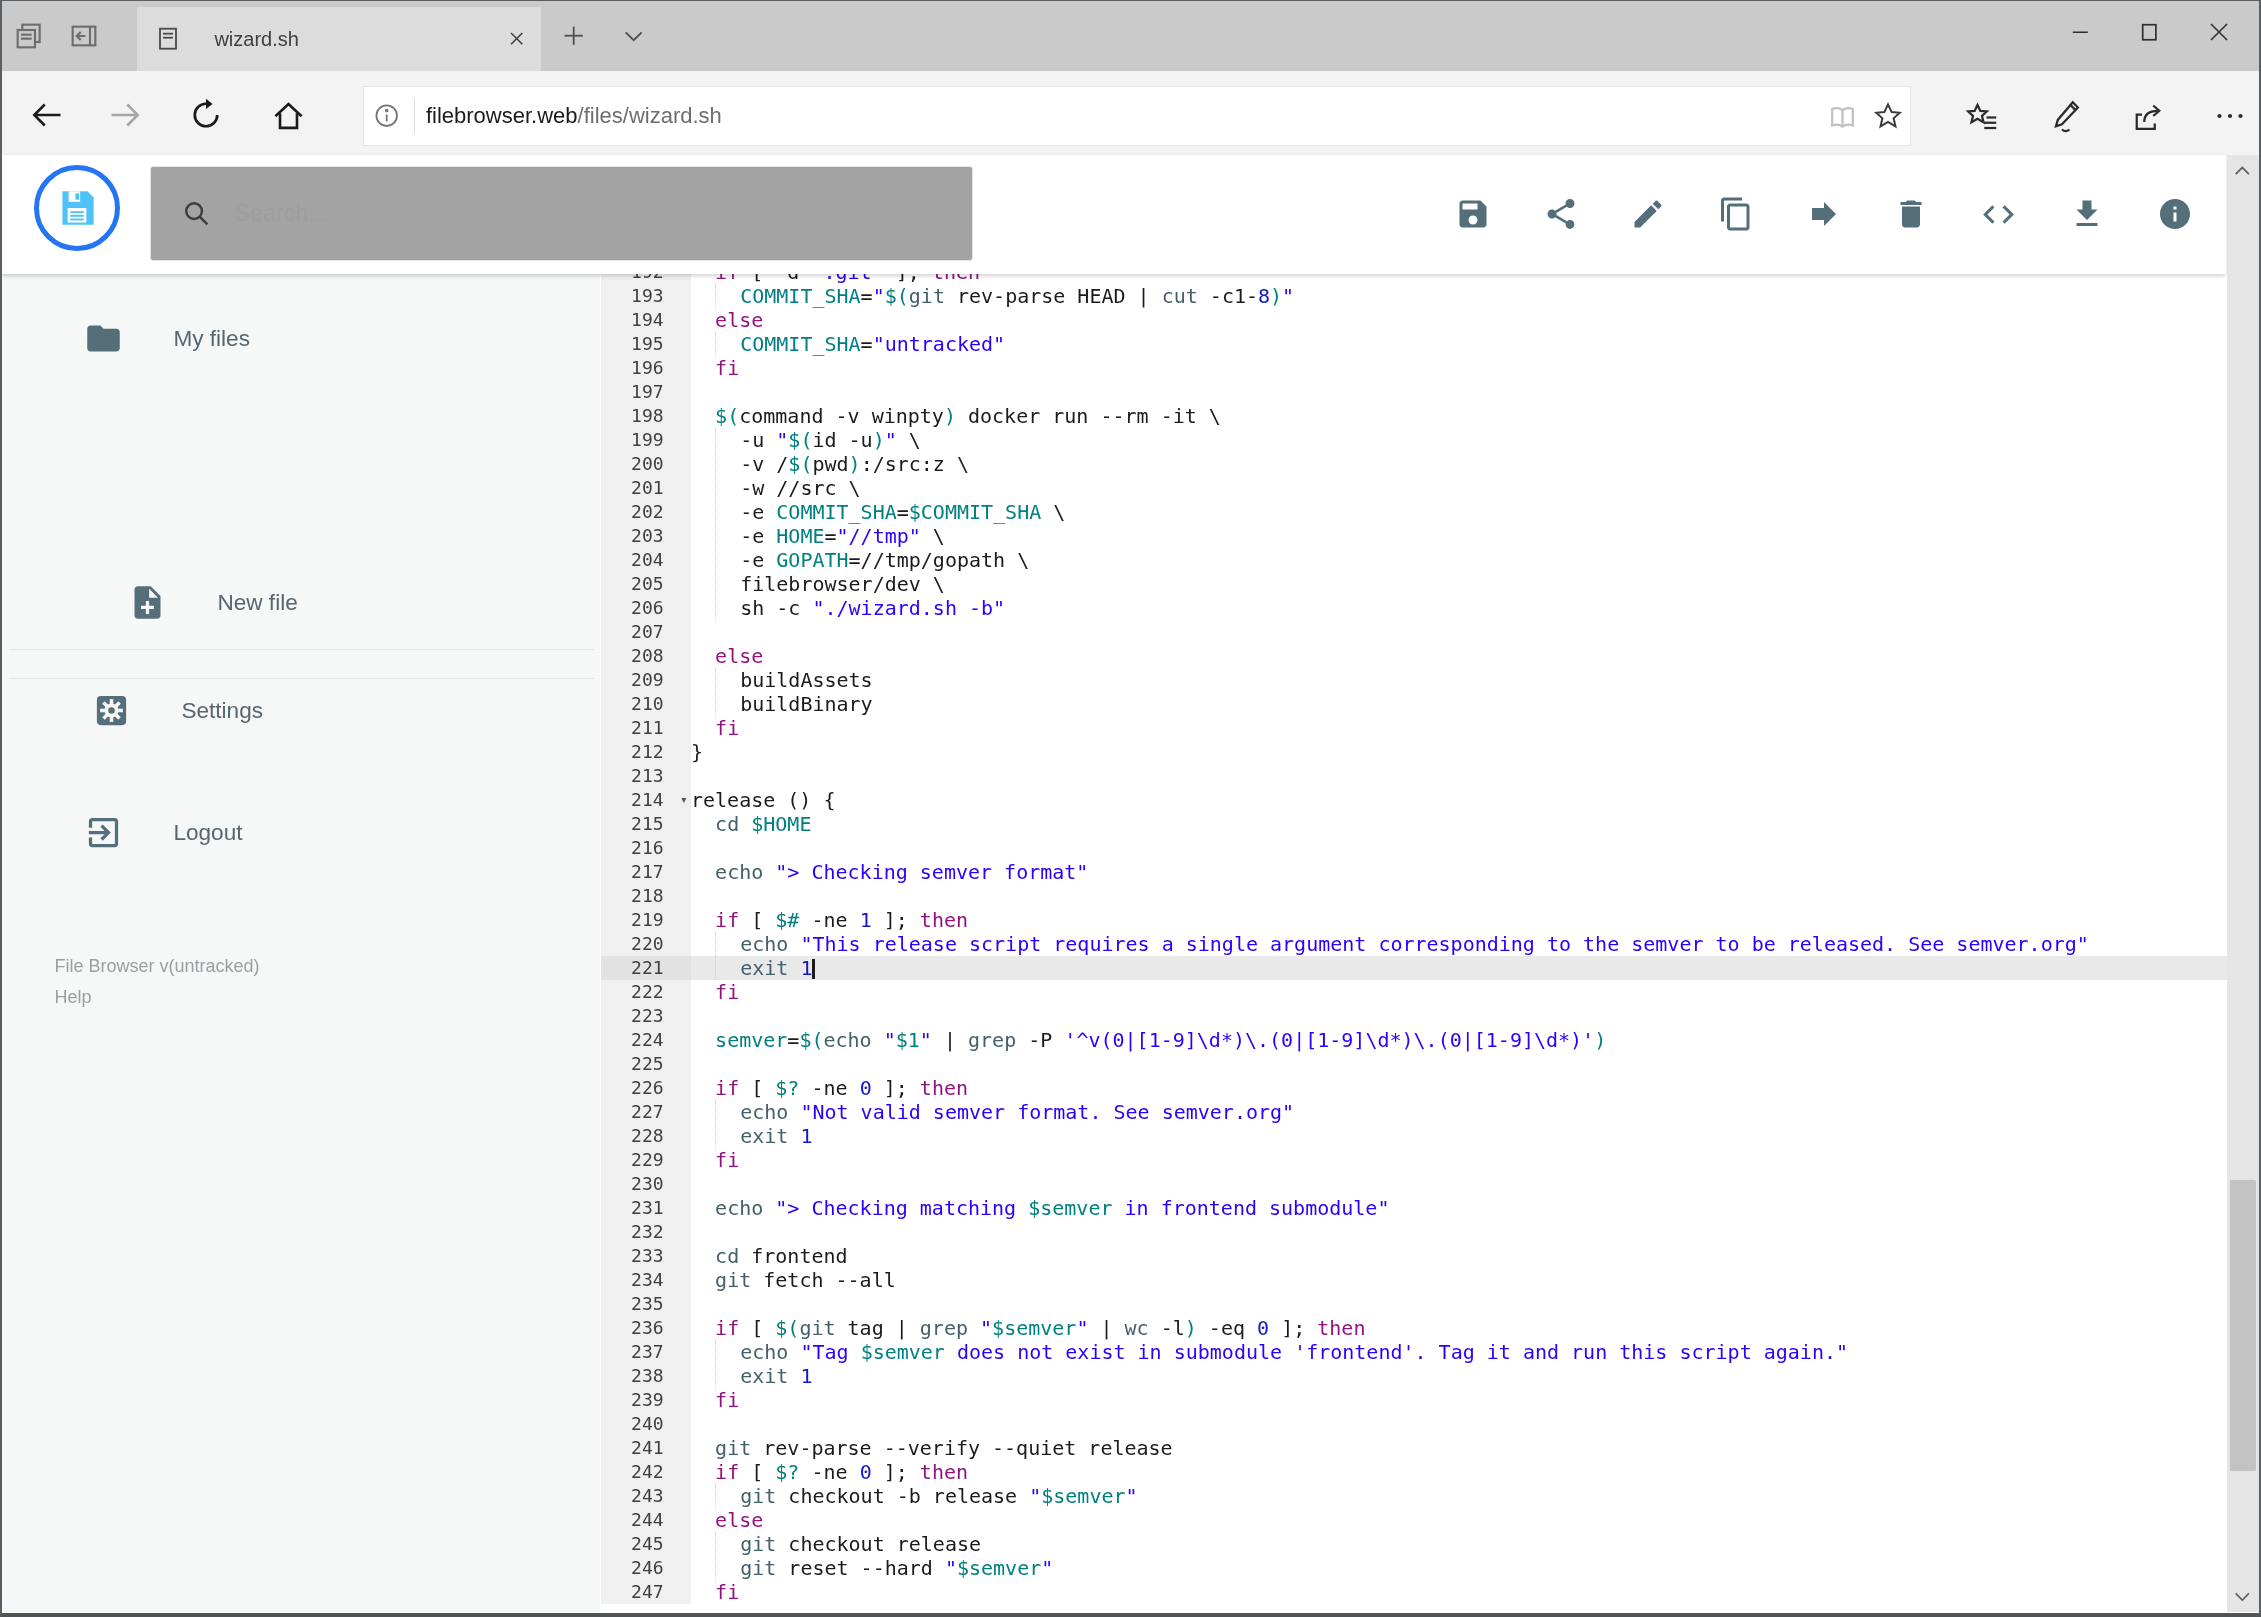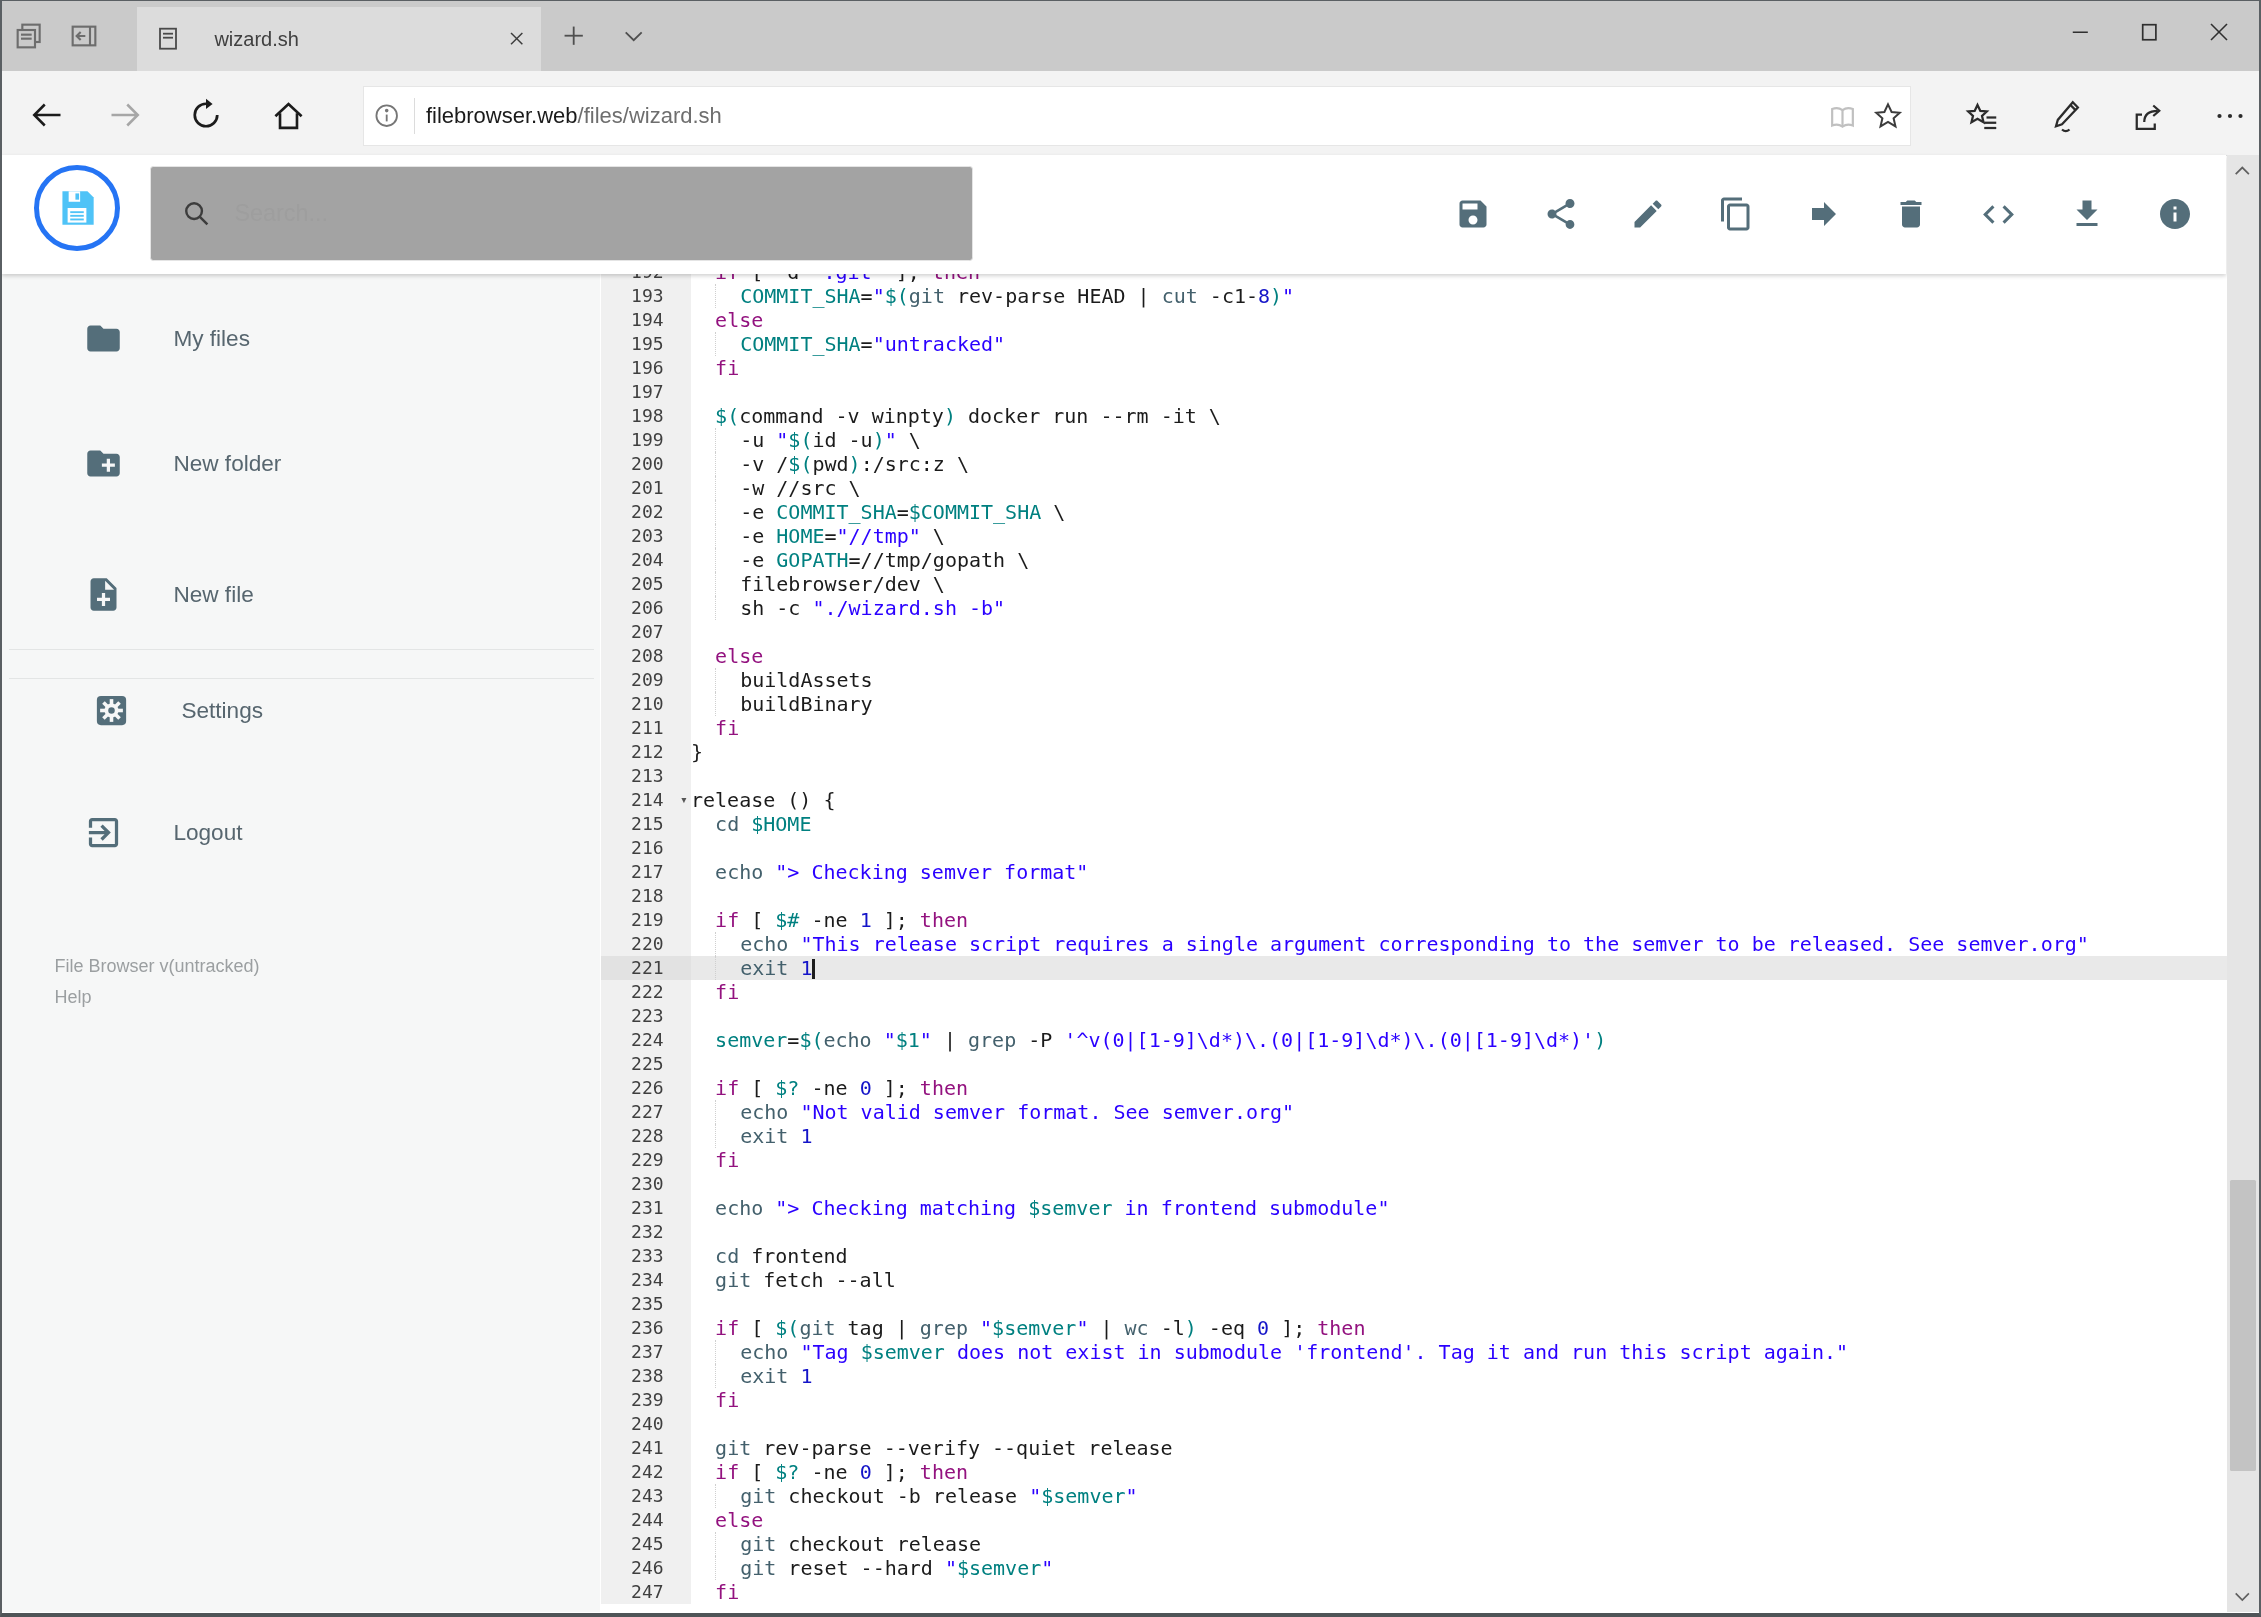--- a/index.html
+++ b/index.html
@@ -352,30 +352,22 @@
     <span class="sb-ico">
       <svg width="39" height="39" viewBox="0 0 24 24" fill="#546E7A">
           <path d="M10 4H4c-1.1 0-1.99.9-1.99 2L2 18c0 1.1.9 2 2 2h16c1.1 0 2-.9 2-2V8c0-1.1-.9-2-2-2h-8l-2-2z"></path>
         </svg>
     </span>
     <span class="sb-label">My files</span>
   </div>
 
   <div class="sb-divider" style="top:404px;"></div>
 
-  <div class="sb-item" style="top:149px;">
-    <span class="sb-ico">
-      <svg width="39" height="39" viewBox="0 0 24 24" fill="#546E7A">
-          <path d="M20 6h-8l-2-2H4c-1.1 0-1.99.9-1.99 2L2 18c0 1.1.9 2 2 2h16c1.1 0 2-.9 2-2V8c0-1.1-.9-2-2-2zm-1 8h-3v3h-2v-3h-3v-2h3V9h2v3h3v2z"></path>
-        </svg>
-    </span>
-    <span class="sb-label">New folder</span>
-  </div>
-
-  <div class="sb-item" style="top:280px;">
+
+  <div class="sb-item" style="top:288px;padding-left:44px;">
     <span class="sb-ico">
       <svg width="39" height="39" viewBox="0 0 24 24" fill="#546E7A">
           <path d="M14 2H6c-1.1 0-1.99.9-1.99 2L4 20c0 1.1.89 2 1.99 2H18c1.1 0 2-.9 2-2V8l-6-6zm2 14h-3v3h-2v-3H8v-2h3v-3h2v3h3v2zm-3-7V3.5L18.5 9H13z"></path>
         </svg>
     </span>
     <span class="sb-label">New file</span>
   </div>
 
   <div class="sb-divider" style="top:375px;"></div>
 

